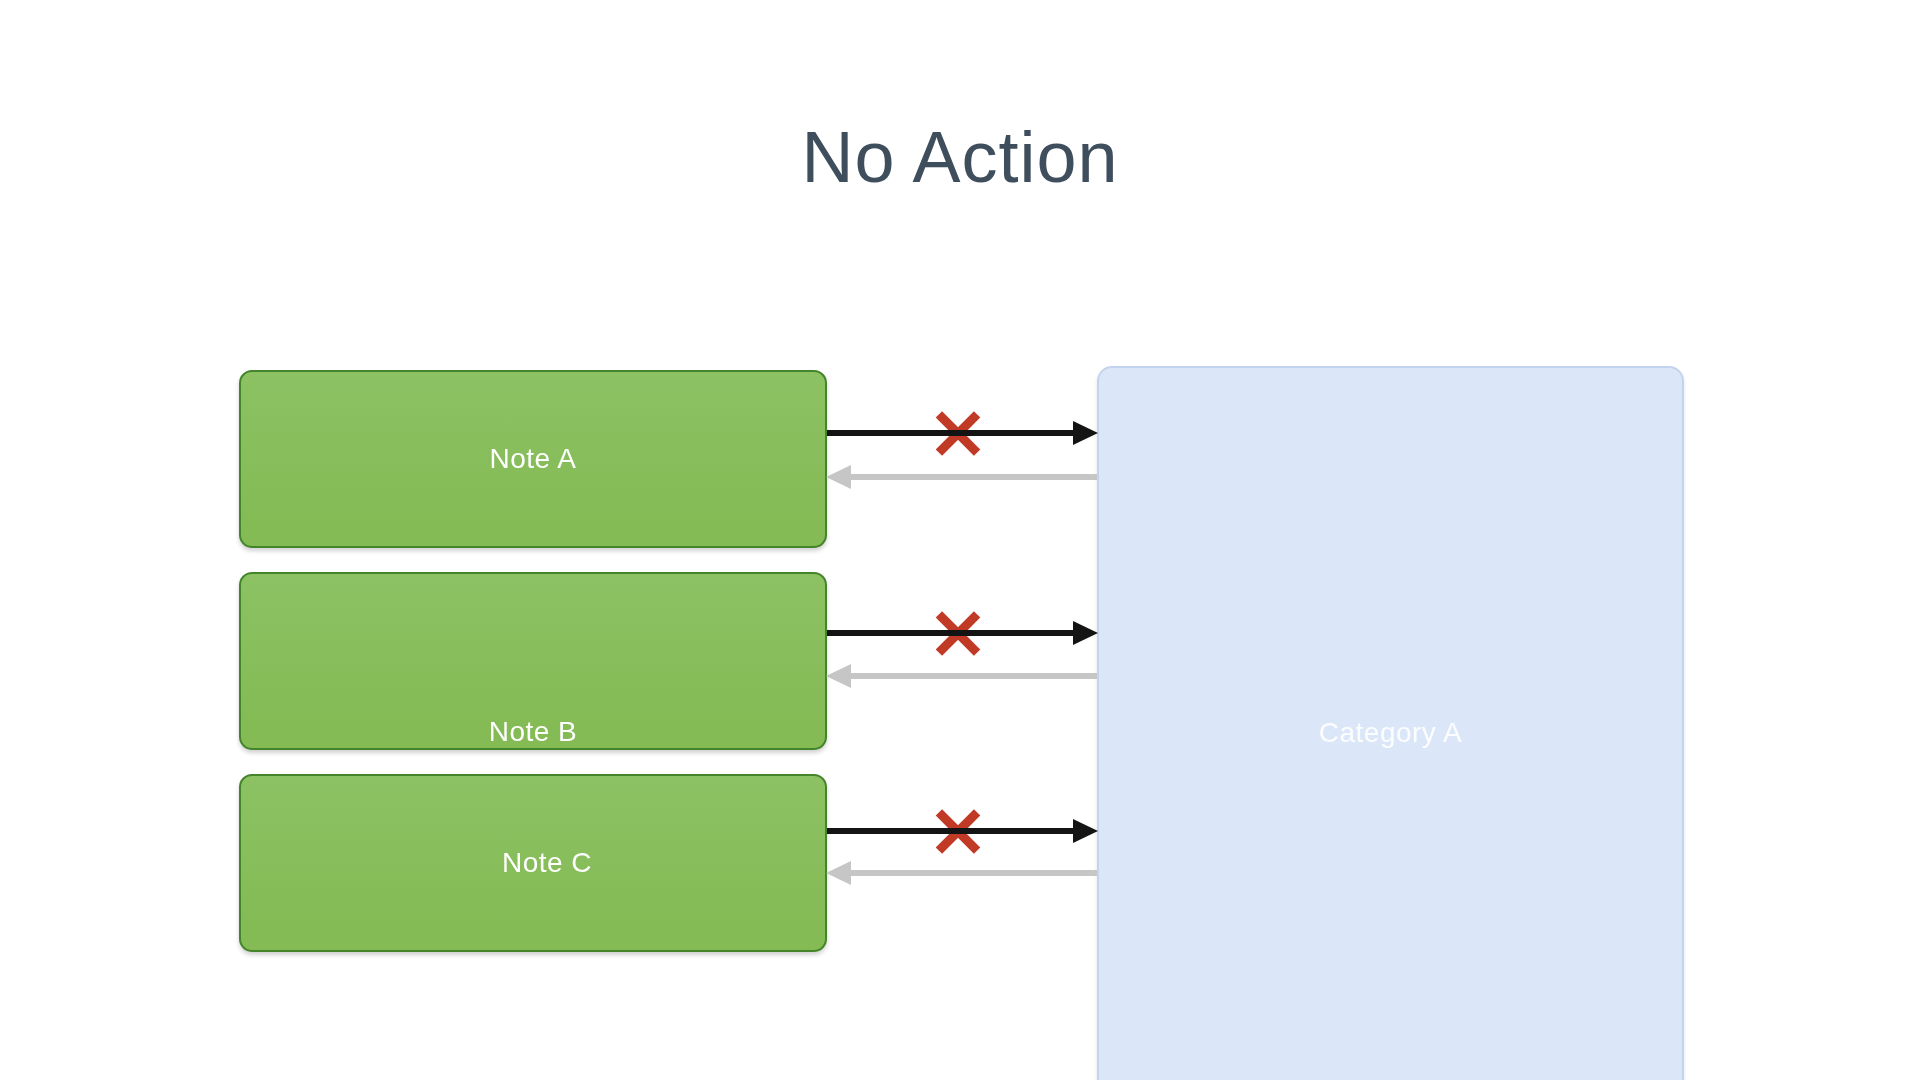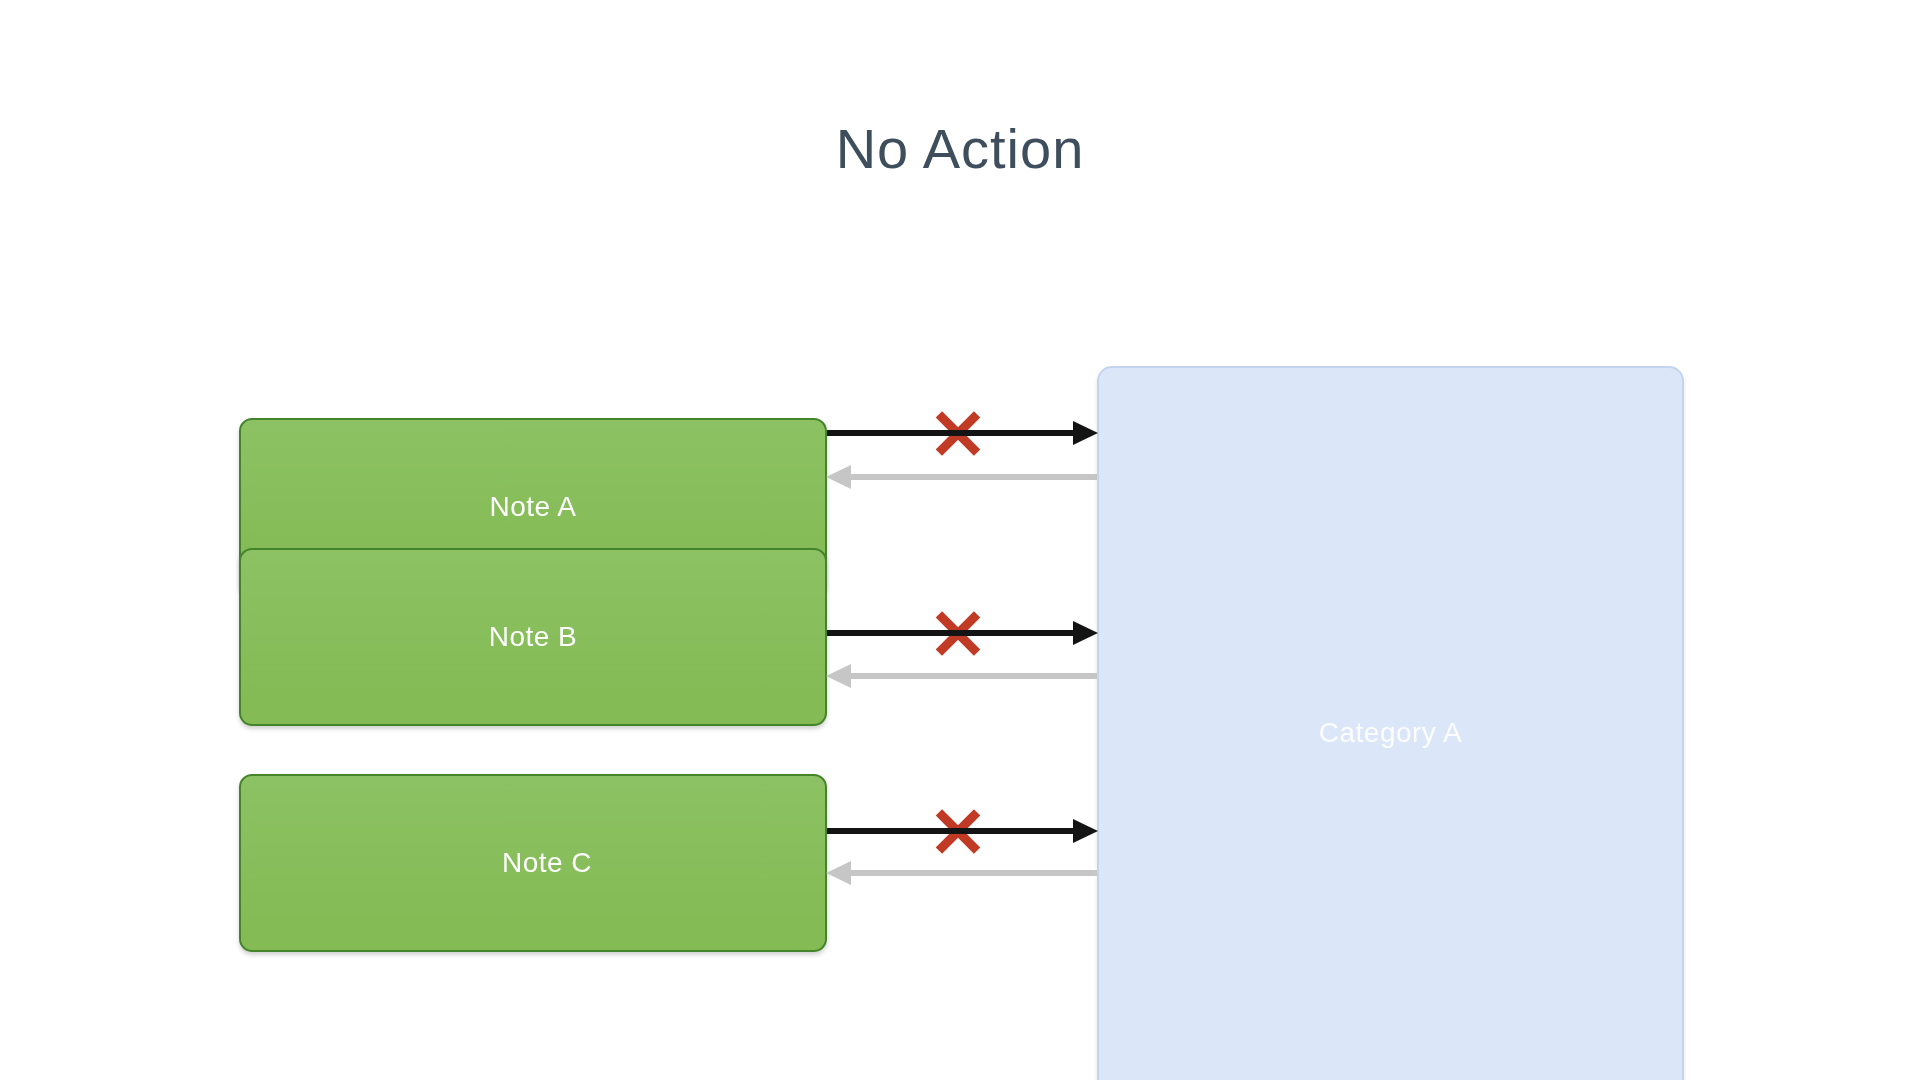--- a/index.html
+++ b/index.html
@@ -15,35 +15,35 @@
   }
   * { margin:0; padding:0; box-sizing:border-box; }
   html,body { width:1920px; height:1080px; background:#ffffff; overflow:hidden; }
   body { font-family:"Liberation Sans", sans-serif; }
 
   .canvas { position:relative; width:1920px; height:1080px; background:#ffffff; }
 
   .title {
     position:absolute; top:116px; left:0; right:0;
     text-align:center;
-    font-size:56px; font-weight:300; letter-spacing:1px;
+    font-size:72px; font-weight:300; letter-spacing:1px;
     color:var(--title-color);
   }
 
   .note {
     position:absolute; left:239px; width:588px; height:178px;
     border-radius:13px;
     border:2.5px solid var(--note-border);
     background:linear-gradient(180deg, var(--note-fill-top) 0%, var(--note-fill) 85%);
     box-shadow:0 3px 4px rgba(0,0,0,0.18);
     display:flex; align-items:center; justify-content:center;
     color:#ffffff; font-size:28px; font-weight:300; letter-spacing:0.5px;
   }
-  .note.n1 { top:370px;margin-top:48px; }
-  .note.n2 { top:548px; }
+  .note.n1 { top:370px; }
+  .note.n2 { top:572px;align-items:flex-end; }
   .note.n3 { top:774px;padding-left:28px; }
 
   .category {
     position:absolute; left:1097px; top:366px; width:587px; height:733px;
     border-radius:15px;
     border:2px solid var(--category-border);
     background:var(--category-fill);
     box-shadow:0 3px 4px rgba(0,0,0,0.10);
     display:flex; align-items:center; justify-content:center;
     font-size:28px; font-weight:300; letter-spacing:0.5px;

